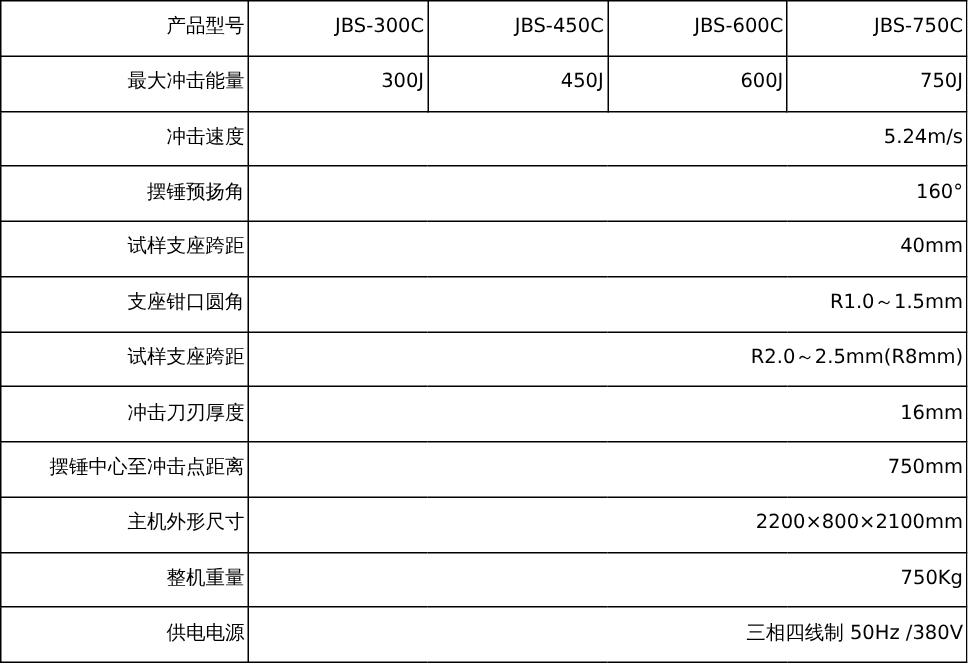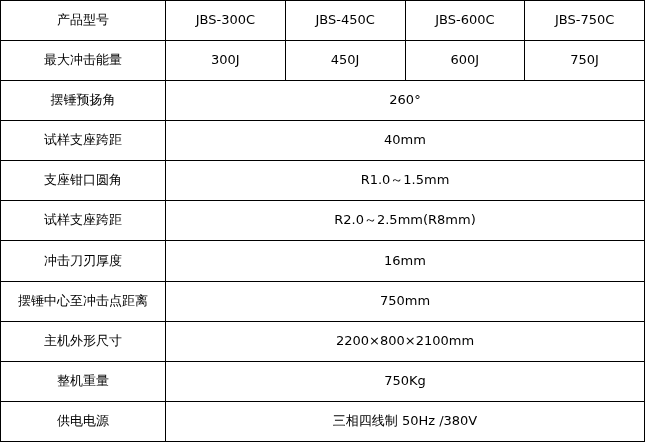--- a/index.html
+++ b/index.html
@@ -15,21 +15,21 @@
     overflow: hidden;
   }
   #spec-table {
     border-collapse: collapse;
     width: 645px;
     height: 442px;
     table-layout: fixed;
   }
   #spec-table td {
     border: 1px solid #000000;
-    text-align: center;
+    text-align: right;
     vertical-align: middle;
     font-size: 13px;
     padding: 0 2px;
     line-height: 1.15;
     white-space: nowrap;
   }
   td.label-cell {
     width: 160px;
     font-size: 13px;
   }
@@ -54,24 +54,28 @@
 
 
     <tr>
       <td class="label-cell">最大冲击能量</td>
       <td class="val-cell">300J</td>
       <td class="val-cell">450J</td>
       <td class="val-cell">600J</td>
       <td class="val-cell">750J</td>
     </tr>
 
+    <tr>
+      <td class="label-cell">冲击速度</td>
+      <td class="val-cell" colspan="4">5.24m/s</td>
+    </tr>
 
     <tr>
       <td class="label-cell">摆锤预扬角</td>
-      <td class="val-cell" colspan="4">260°</td>
+      <td class="val-cell" colspan="4">160°</td>
     </tr>
 
 
     <tr>
       <td class="label-cell">试样支座跨距</td>
       <td class="val-cell" colspan="4">40mm</td>
     </tr>
 
     <tr>
       <td class="label-cell">支座钳口圆角</td>

